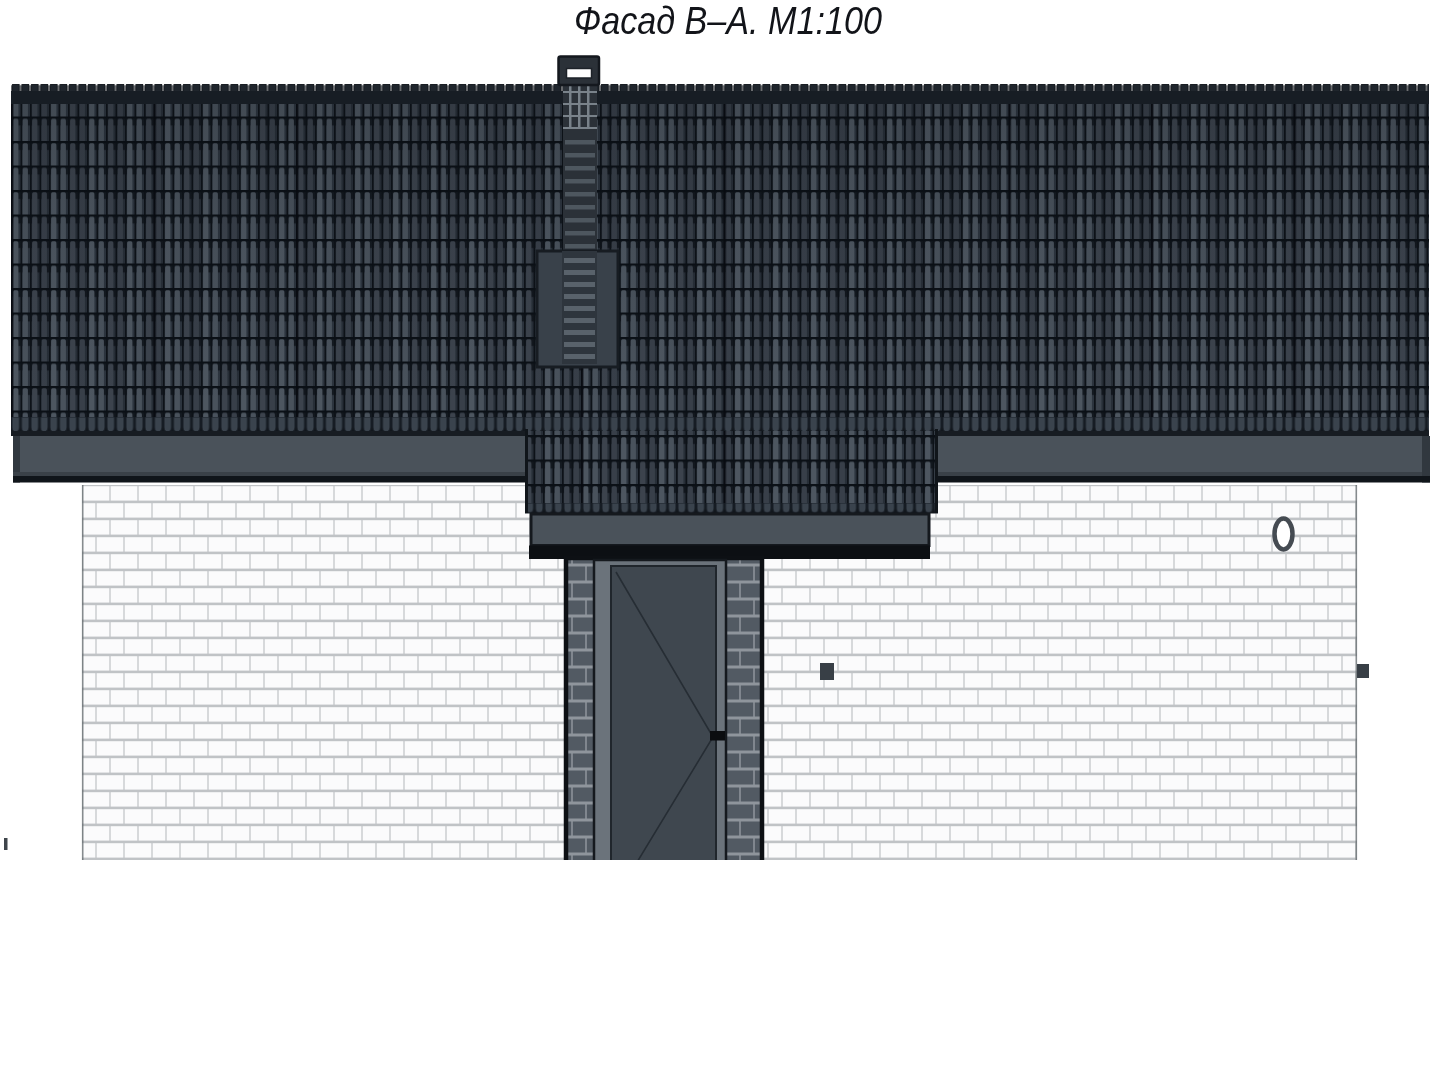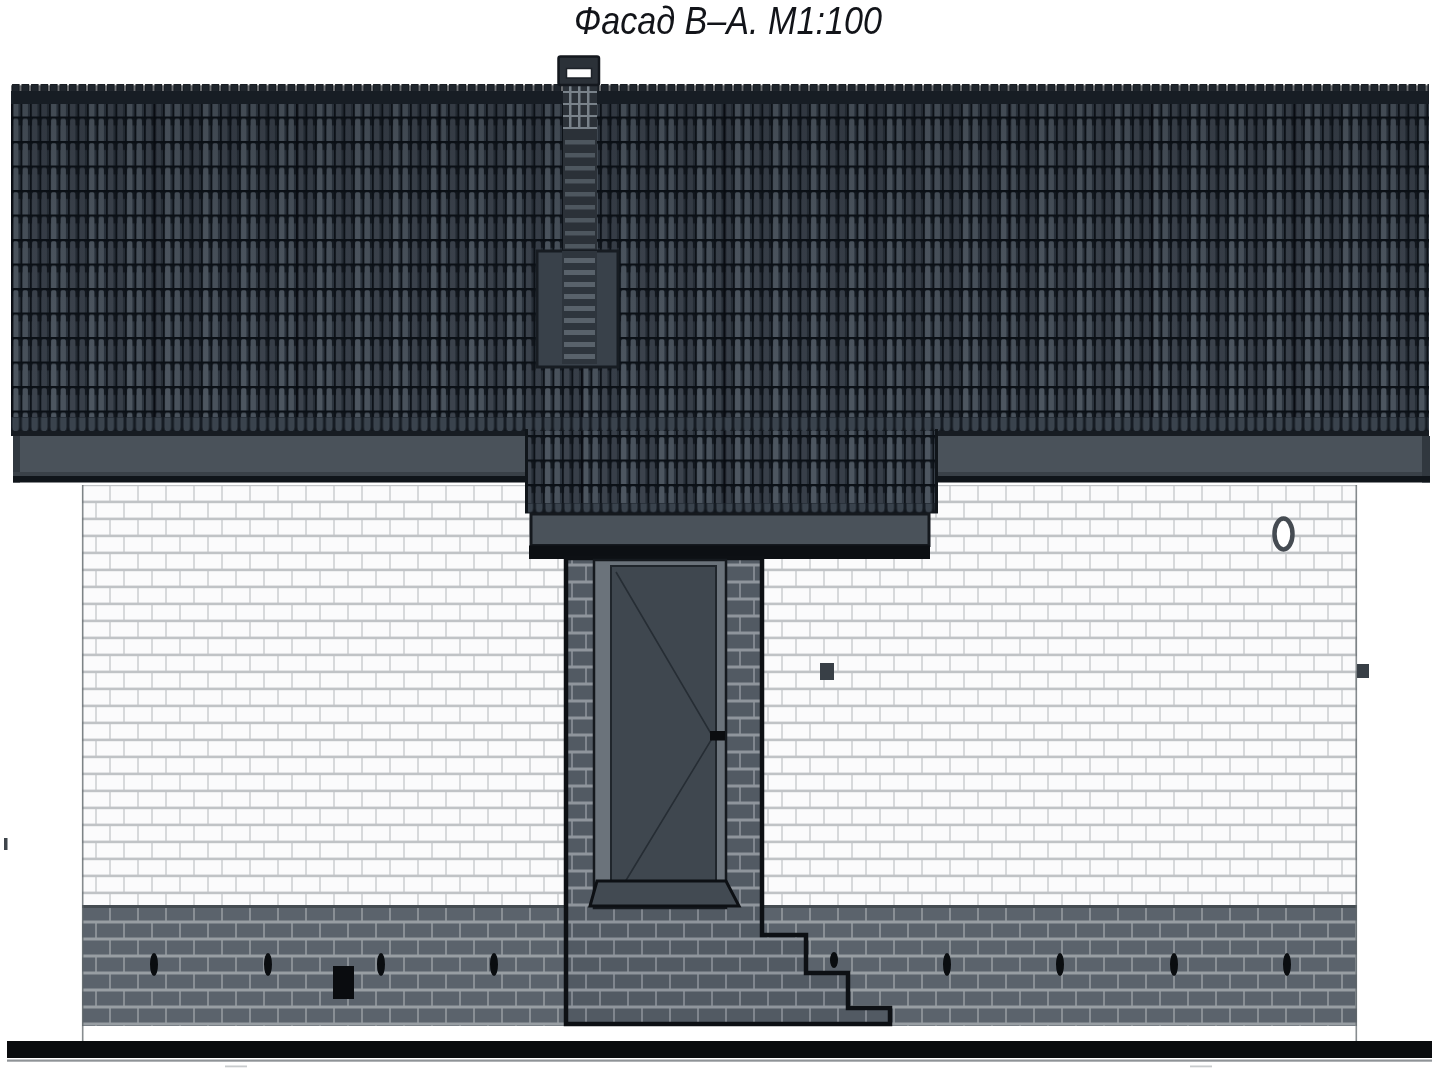--- a/index.html
+++ b/index.html
@@ -1,16 +1,16 @@
 <!DOCTYPE html>
 <html><head>
 <meta charset="utf-8">
 <style>
   html,body{margin:0;padding:0;background:#fff;}
-  #page{position:relative;width:1440px;height:1080px;background:#fff;overflow:hidden;}
+  #page{position:relative;width:1440px;height:860px;background:#fff;overflow:hidden;}
   svg{display:block;}
 </style>
 </head>
 <body>
 <div id="page">
 <svg width="1440" height="1080" viewBox="0 0 1440 1080">
 <defs>
   <pattern id="whiteBrick" patternUnits="userSpaceOnUse" x="82" y="485" width="28" height="34">
     <rect width="28" height="34" fill="#c0c3c6"></rect>
     <rect x="0.6" y="1.2" width="26.8" height="14.4" fill="#fbfbfc"></rect>

